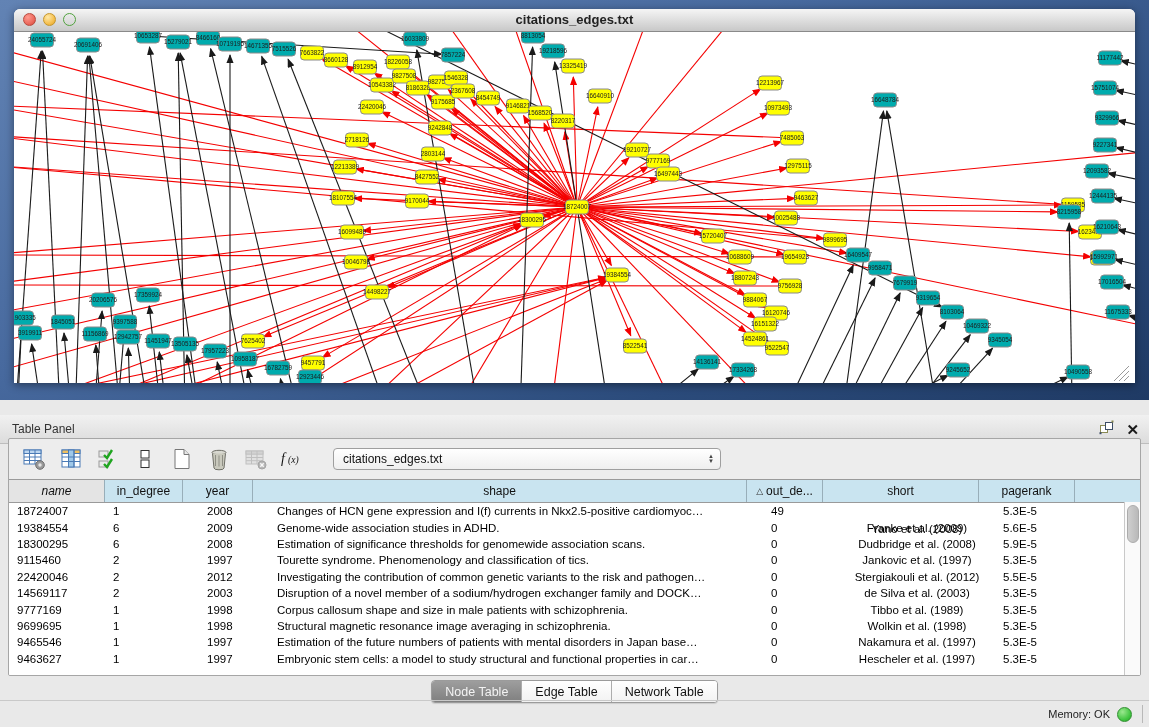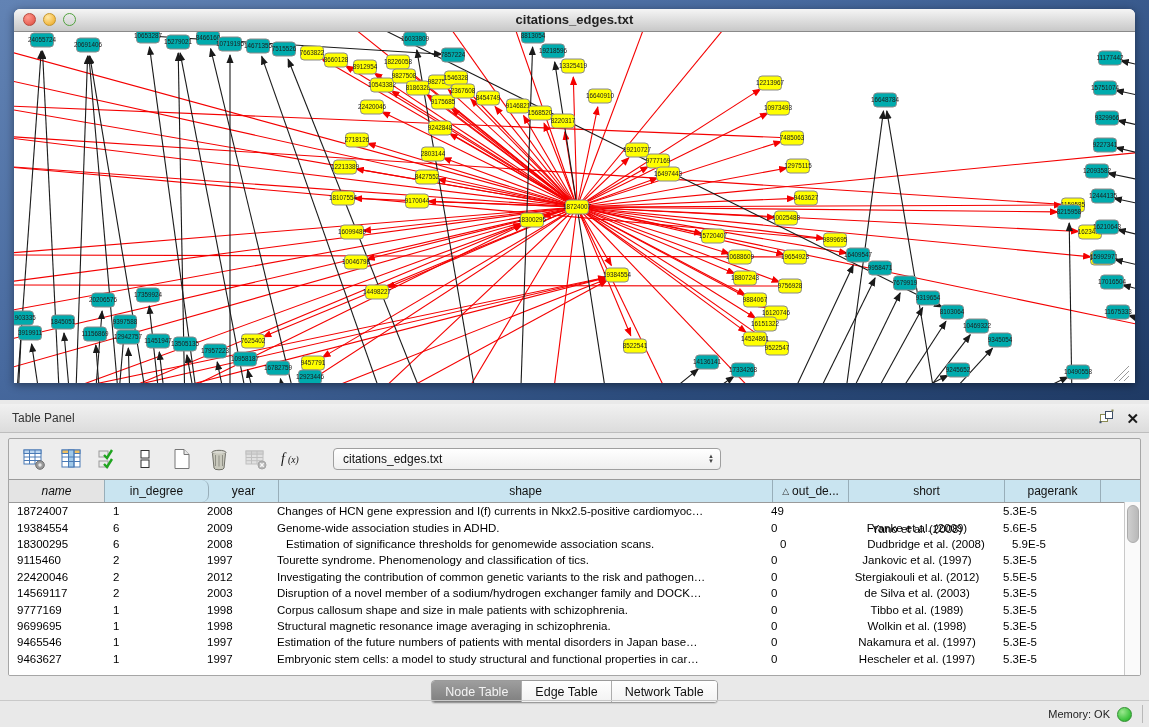--- a/index.html
+++ b/index.html
@@ -15,21 +15,21 @@
     font-size:13px;color:#222;font-weight:bold;}
   .lights{position:absolute;left:9px;top:4px;display:flex;gap:7px;}
   .light{width:13px;height:13px;border-radius:50%;box-sizing:border-box;}
   .light.red{background:radial-gradient(circle at 35% 30%,#FF9A8F,#EC6A5E 60%,#D04437);border:1px solid #B84A3E;}
   .light.yellow{background:radial-gradient(circle at 35% 30%,#FFE9A8,#F5BF4F 60%,#DFA123);border:1px solid #C5962C;}
   .light.green{background:radial-gradient(circle at 35% 30%,#B3F0A5,#61C554 60%,#3E9E33;);border:1px solid #51A23F;}
   .net-canvas{position:absolute;left:0;right:0;top:23px;bottom:0;overflow:hidden;background:#fff;}
   .net-canvas svg{display:block;width:100%;height:100%;}
   
   .table-panel{position:absolute;left:0;top:400px;width:1149px;height:327px;background:#E9E9E9;}
-  .panel-header{position:absolute;left:0;top:4px;right:0;height:28px;
+  .panel-header{position:absolute;left:0;top:15px;right:0;height:28px;
     background:linear-gradient(#F1F1F1,#DCDCDC);border-bottom:1px solid #BDBDBD;}
   .panel-title{position:absolute;left:12px;top:7px;font-size:12px;color:#333;}
   .panel-actions{position:absolute;right:10px;top:5px;display:flex;gap:12px;align-items:center;}
   .close-x{font-size:15px;font-weight:bold;color:#1a1a1a;line-height:16px;cursor:default;}
   .table-container{position:absolute;left:8px;right:8px;top:38px;height:236px;
     border:1px solid #A6A6A6;border-radius:2px;background:#EDEDED;overflow:hidden;}
   .toolbar{position:absolute;left:0;right:0;top:0;height:40px;display:flex;align-items:center;
     padding-left:12px;gap:11px;}
   .icon-btn{width:26px;height:26px;display:flex;align-items:center;justify-content:center;}
   .table-selector{margin-left:16px;width:388px;height:22px;box-sizing:border-box;
@@ -755,21 +755,21 @@
             <span>▲</span>
             <span>▼</span>
           </span>
       </div>
     </div>
     <div class="grid">
       <div class="grid-header" id="grid-header">
           <div class="gh-cell" style="width: 96px; background: rgb(228, 228, 228); font-style: italic;">
             <span>name</span>
           </div>
-          <div class="gh-cell" style="width: 104px; border-radius: 7px;">
+          <div class="gh-cell" style="width: 78px;">
             <span>in_degree</span>
           </div>
           <div class="gh-cell" style="width: 70px;">
             <span>year</span>
           </div>
           <div class="gh-cell" style="width: 494px;">
             <span>shape</span>
           </div>
           <div class="gh-cell" style="width: 76px;">
             <span class="sort-glyph">△</span>
@@ -799,21 +799,21 @@
             <span class="g-cell" style="width: 70px;">2009</span>
             <span class="g-cell" style="width: 494px;">Genome-wide association studies in ADHD.</span>
             <span class="g-cell" style="width: 76px;">0</span>
             <span class="g-cell center" style="width: 156px;">Franke et al. (2009)</span>
             <span class="g-cell" style="width: 96px;">5.6E-5</span>
           </div>
           <div class="grid-row">
             <span class="g-cell" style="width: 96px;">18300295</span>
             <span class="g-cell" style="width: 94px;">6</span>
             <span class="g-cell" style="width: 70px;">2008</span>
-            <span class="g-cell" style="width: 494px; margin-left: 9px;">Estimation of significance thresholds for genomewide association scans.</span>
+            <span class="g-cell" style="width: 494px;">Estimation of significance thresholds for genomewide association scans.</span>
             <span class="g-cell" style="width: 76px;">0</span>
             <span class="g-cell center" style="width: 156px;">Dudbridge et al. (2008)</span>
             <span class="g-cell" style="width: 96px;">5.9E-5</span>
           </div>
           <div class="grid-row">
             <span class="g-cell" style="width: 96px;">9115460</span>
             <span class="g-cell" style="width: 94px;">2</span>
             <span class="g-cell" style="width: 70px;">1997</span>
             <span class="g-cell" style="width: 494px;">Tourette syndrome. Phenomenology and classification of tics.</span>
             <span class="g-cell" style="width: 76px;">0</span>

